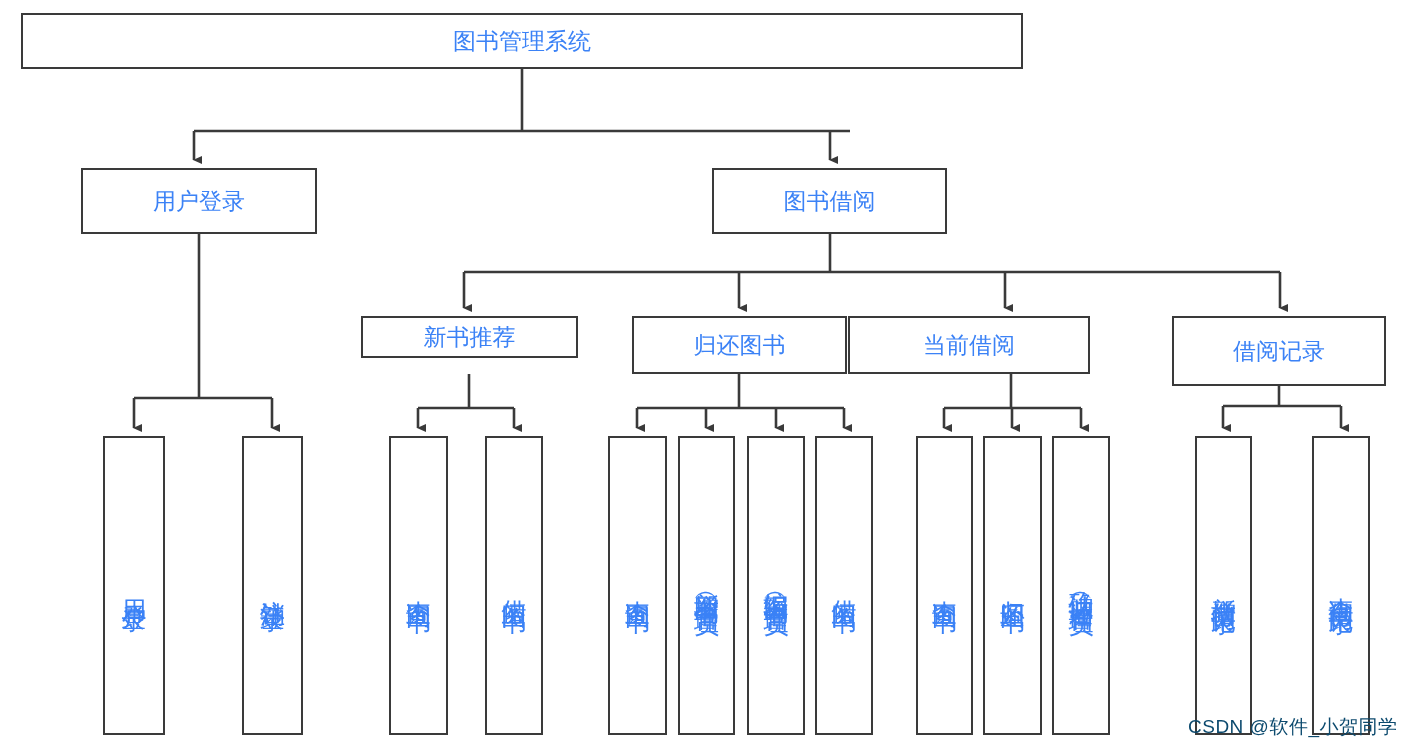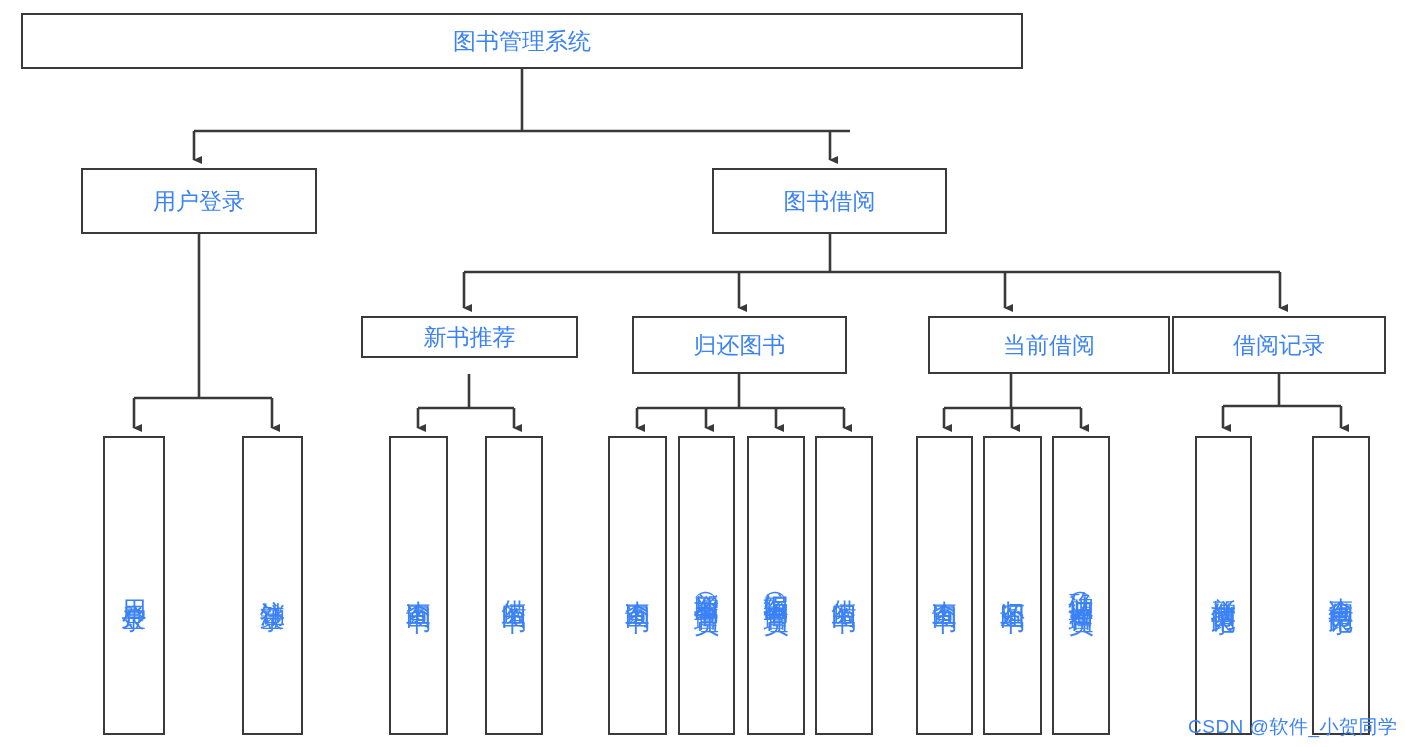--- a/index.html
+++ b/index.html
@@ -52,21 +52,21 @@
     writing-mode: vertical-rl;
     text-orientation: upright;
     font-size: 25px;
     letter-spacing: 3px;
     line-height: 1;
     max-height: 100%;
   }
   .watermark {
     position: absolute;
     font-size: 19px;
-    color: #3b82f6;
+    color: #0c4a6e;
     white-space: nowrap;
     letter-spacing: 0.5px;
   }
 </style>
 </head>
 <body>
 
 <div id="diagram-root">
 
   <svg class="edges" viewBox="0 0 1405 747" xmlns="http://www.w3.org/2000/svg">
@@ -129,24 +129,24 @@
   <div class="node horizontal" style="left:712px; top:168px; width:235px; height:66px;">
     <span class="label">图书借阅</span>
   </div>
 
   <div class="node horizontal" style="left:361px; top:316px; width:217px; height:42px;">
     <span class="label">新书推荐</span>
   </div>
   <div class="node horizontal" style="left:632px; top:316px; width:215px; height:58px;">
     <span class="label">归还图书</span>
   </div>
-  <div class="node horizontal" style="left:928px; top:316px; width:242px; height:58px;">
+  <div class="node horizontal" style="left:848px; top:316px; width:242px; height:58px;">
     <span class="label">当前借阅</span>
   </div>
-  <div class="node horizontal" style="left:1172px; top:316px; width:214px; height:58px;">
+  <div class="node horizontal" style="left:1172px; top:316px; width:214px; height:70px;">
     <span class="label">借阅记录</span>
   </div>
 
   <div class="node vertical" style="left:103px; top:436px; width:62px; height:299px;">
     <span class="label">用户登录</span>
   </div>
   <div class="node vertical" style="left:242px; top:436px; width:61px; height:299px;">
     <span class="label">注销登录</span>
   </div>
   <div class="node vertical" style="left:389px; top:436px; width:59px; height:299px;">

